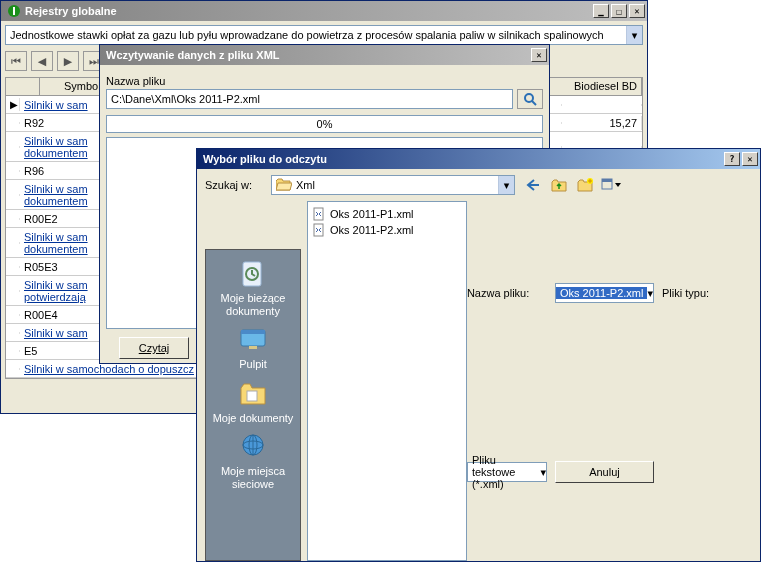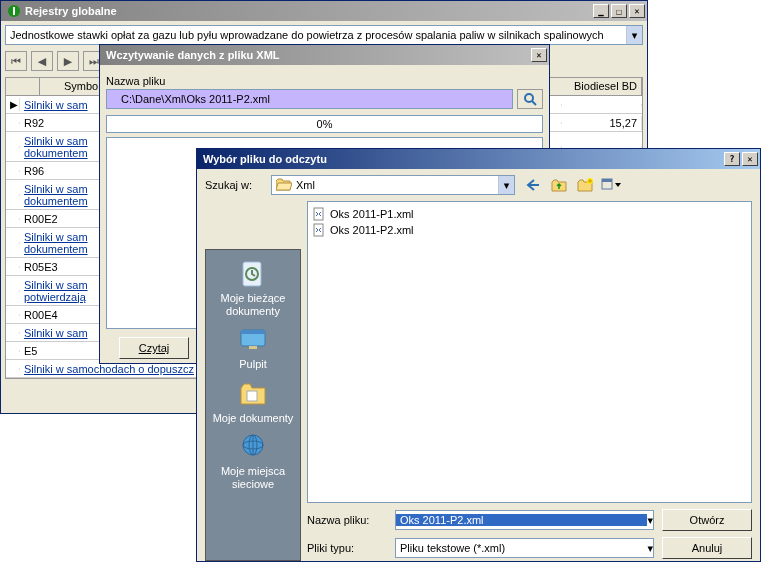--- a/index.html
+++ b/index.html
@@ -39,40 +39,40 @@
 .col-desc { flex:1; min-width:0; }
 .col-bd { width:80px; text-align:right; }
 .col-arrow { width:14px; }
 .rowptr { color:#000; font-size:10px; }
 
 
 #win-load { left: 99px; top: 44px; width: 451px; height: 320px; }
 #win-load .inner { padding:6px; }
 .lbl { margin:4px 0 2px 0; }
 .textfield { display:flex; }
-.textfield input { flex:1; border:1px solid #7f9db9; height:20px; padding:0 14px; background:#c4b5fd; }
+.textfield input { flex:1; border:1px solid #7f9db9; height:20px; padding:0 4px; background:#ffffff; }
 .iconbtn { width:26px; height:20px; margin-left:4px; border:1px solid #999; background:#ece9d8; display:flex; align-items:center; justify-content:center; }
 .progress { margin-top:6px; border:1px solid #7f9db9; height:18px; background:#fff; display:flex; align-items:center; justify-content:center; }
 .bigwhite { margin-top:4px; border:1px solid #7f9db9; background:#fff; height:192px; }
 .btn { min-width:70px; height:22px; border:1px solid #404040; background:#ece9d8; border-top-color:#fff; border-left-color:#fff; display:inline-flex; align-items:center; justify-content:center; padding:0 10px; text-decoration:underline;margin-left:13px; }
 #win-load .readbtn { margin-top:8px; }
 
 
 #win-file { left:196px; top:148px; width:565px; height:414px; }
 #win-file .inner { display:flex; flex-direction:column; height:calc(100% - 20px); }
 .lookin { display:flex; align-items:center; padding:6px 8px; gap:8px; }
 .lookin .lklabel { width:58px; }
 .lookin .dropdown { width:244px; }
 .toolicons { display:flex; gap:6px; align-items:center; }
 .toolicon { width:20px; height:20px; display:flex; align-items:center; justify-content:center; }
 .body-row { display:flex; flex:1; padding:0 8px 0px 8px; gap:6px; }
 .places { width:96px; background:#7b8a99; border:1px solid #555; display:flex; flex-direction:column; align-items:center; padding:8px 0; gap:6px;margin-top:48px; }
 .place { display:flex; flex-direction:column; align-items:center; color:#fff; text-align:center; font-size:10px; line-height:1.2; gap:2px; }
 .place .picon { width:32px; height:32px; display:flex; align-items:center; justify-content:center; }
-.filelist-wrap { flex:1; display:flex; flex-direction:column;border-radius:7px; }
+.filelist-wrap { flex:1; display:flex; flex-direction:row;border-radius:7px; }
 .filelist { flex:1; background:#fff; border:1px solid #7f9db9; padding:4px; }
 .file-item { display:flex; align-items:center; gap:4px; height:16px; }
 .bottom-rows { padding:6px 0 2px 0; display:grid; grid-template-columns: 80px 1fr 90px; gap:6px 8px; align-items:center; }
 .combo { display:flex; border:1px solid #7f9db9; background:#fff; height:20px; align-items:center; }
 .combo .sel { flex:1; padding:0 4px; }
 .combo .sel.selected { background:#316ac5; color:#fff; }
 .btn2 { height:22px; border:1px solid #404040; border-top-color:#fff; border-left-color:#fff; background:#ece9d8; display:flex; align-items:center; justify-content:center; }
 
 
 svg { display:block; }
@@ -327,23 +327,20 @@
               </svg>
             <span>Oks 2011-P2.xml</span>
           </div>
         </div>
         <div class="bottom-rows">
           <span>Nazwa pliku:</span>
           <div class="combo">
             <div class="sel selected">Oks 2011-P2.xml</div>
             <div class="ddarrow">▾</div>
           </div>
-          <div class="btn2">
-              <span>Otwórz</span>
-            </div>
 
           <span>Pliki typu:</span>
           <div class="combo">
             <div class="sel">Pliku tekstowe (*.xml)</div>
             <div class="ddarrow">▾</div>
           </div>
           <div class="btn2">
               <span>Anuluj</span>
             </div>
         </div>

